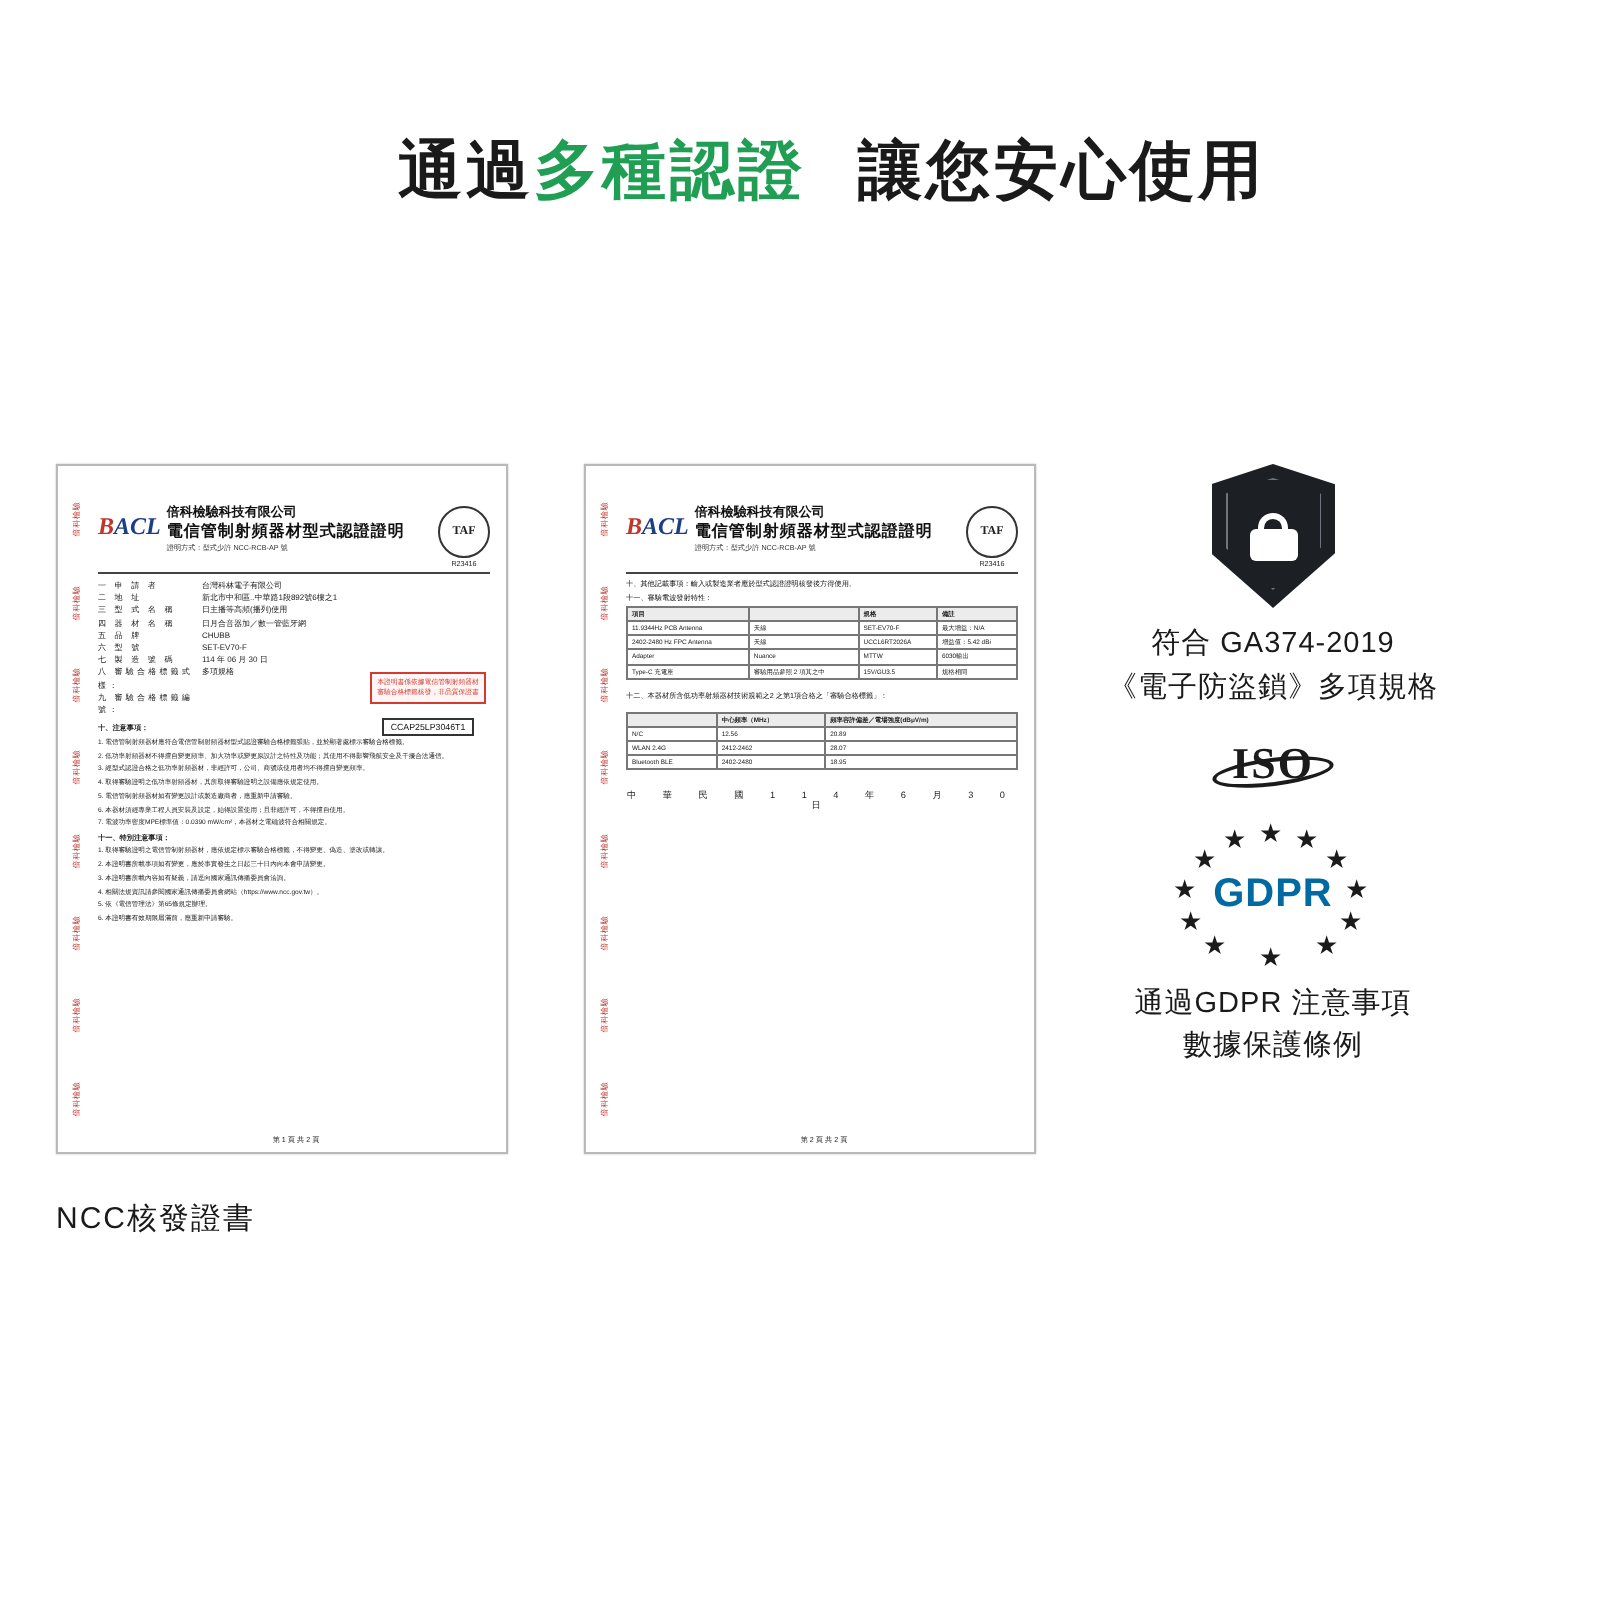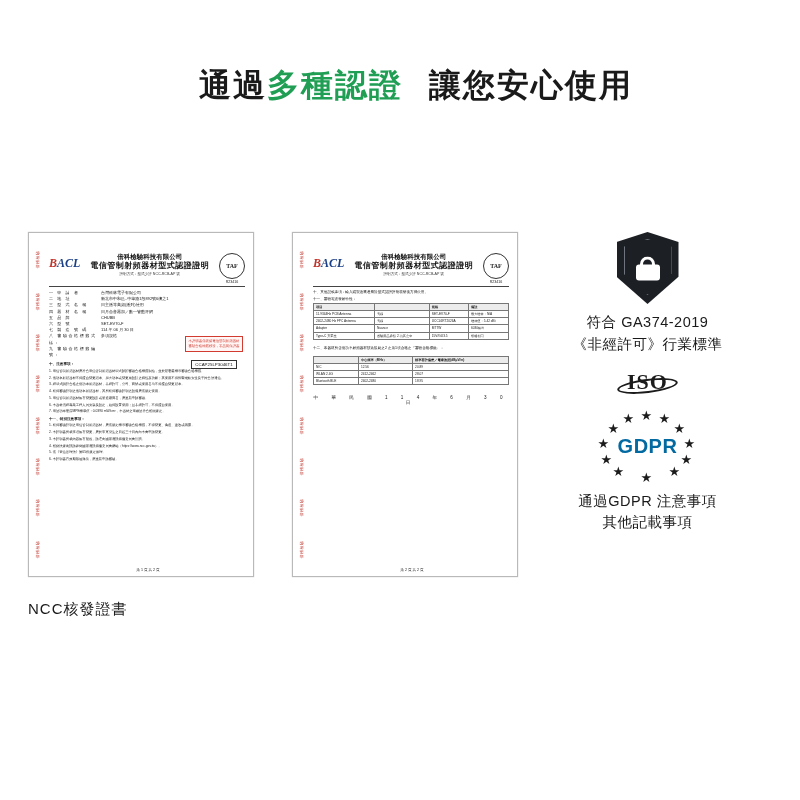--- a/index.html
+++ b/index.html
@@ -84,21 +84,20 @@
     font-style: italic;
     font-weight: bold;
     font-size: 12px;
     color: #c0342b;
     line-height: 1;
     padding-top: 4px;
   }
   .bacl-logo .b2 { color: #1a3f86; }
   .doc-titles {
     flex: 1;
-    text-align: center;
     line-height: 1.25;
   }
   .doc-titles .t1 { font-size: 6.5px; font-weight: bold; }
   .doc-titles .t2 { font-size: 8px; font-weight: bold; letter-spacing: .5px; }
   .doc-titles .t3 { font-size: 3.6px; color: #333; margin-top: 1px; }
   .taf {
     width: 26px; height: 26px;
     border: 1px solid #333;
     border-radius: 50%;
     font-size: 6px;
@@ -197,21 +196,21 @@
     position: absolute;
     font-size: 15px;
     color: #1a1a1a;
     letter-spacing: 1px;
   }
   #cap1 { left: 28px; top: 600px; width: 490px; }
 
   
   .badges {
     position: absolute;
-    left: 530px;
+    left: 519px;
     top: 232px;
     width: 235px;
     text-align: center;
   }
   .badge-block { margin-bottom: 16px; }
 
   .shield {
     width: 62px; height: 72px;
     margin: 0 auto 8px;
     background: #1c1f24;
@@ -509,21 +508,21 @@
 
     <div class="badge-block">
       <div class="shield">
         <div class="lock">
           <div class="bow"></div>
           <div class="body"></div>
         </div>
       </div>
       <div class="badge-caption">
         <div>符合 GA374-2019</div>
-        <div>《非經許可》行業標準</div>
+        <div>《電子防盜鎖》多項規格</div>
       </div>
     </div>
 
     <div class="badge-block">
       <div class="iso-logo">
         <span class="swash"></span>
         <span class="iso-text">ISO</span>
       </div>
     </div>
 
@@ -538,18 +537,18 @@
         <span class="star" style="left:91px; top:28px;">★</span>
         <span class="star" style="left:8px; top:44px;">★</span>
         <span class="star" style="left:88px; top:44px;">★</span>
         <span class="star" style="left:20px; top:56px;">★</span>
         <span class="star" style="left:76px; top:56px;">★</span>
         <span class="star" style="left:48px; top:62px;">★</span>
         <span class="gdpr-text">GDPR</span>
       </div>
       <div class="badge-caption">
         <div>通過GDPR 注意事項</div>
-        <div>其他記載事項</div>
+        <div>數據保護條例</div>
       </div>
     </div>
 
   </div>
 </div>
 
 </body></html>

